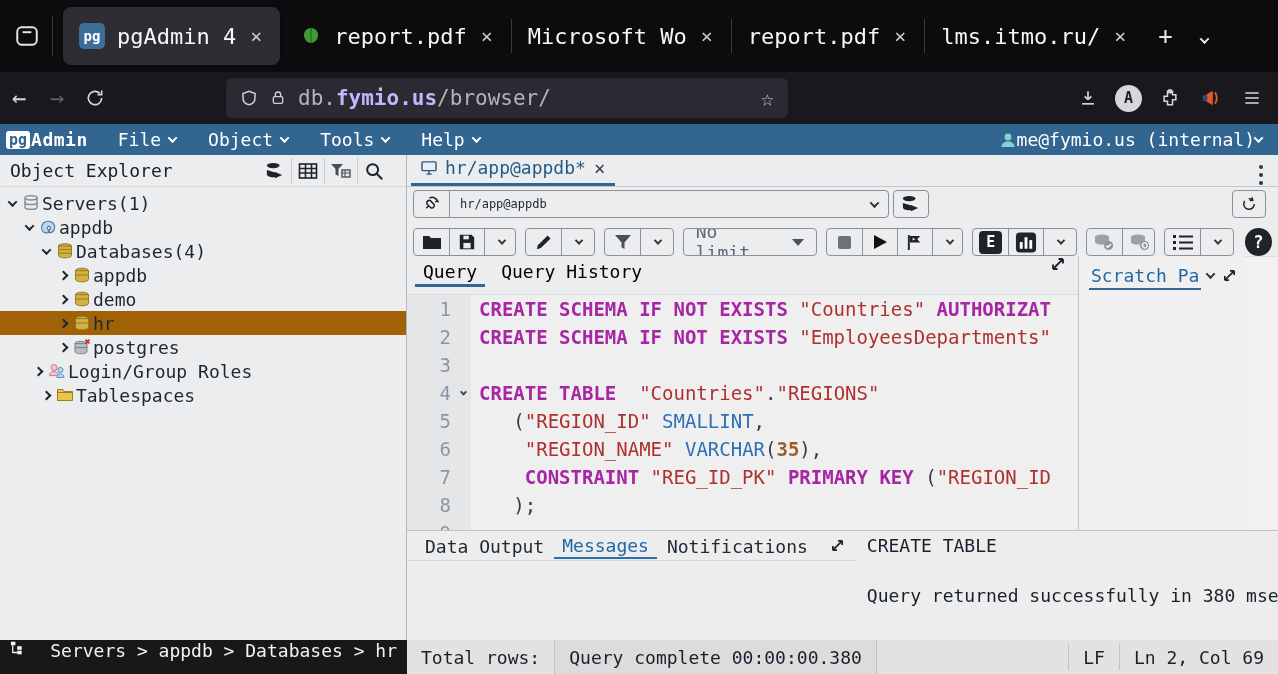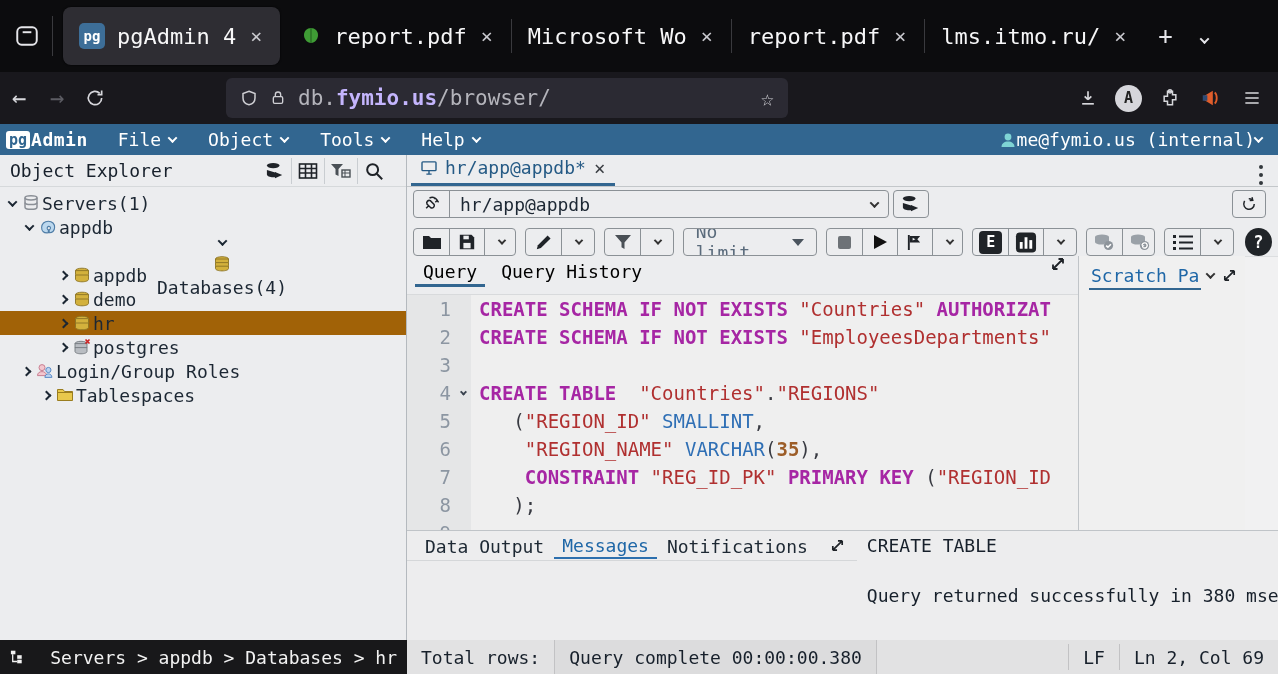--- a/index.html
+++ b/index.html
@@ -61,21 +61,21 @@
   .content{flex:1;display:flex;flex-direction:column;min-width:0;background:#ecedef;}
   .doctabs{height:32px;display:flex;align-items:flex-end;border-bottom:1px solid #c3c7ca;flex:0 0 auto;}
   .doctab{display:flex;align-items:center;gap:8px;padding:0 10px 4px 10px;font-size:18px;color:#255a85;
     border-bottom:3px solid #326690;margin-left:4px;height:30px;}
   .doctab .close{color:#3b3f44;font-size:19px;}
   .dots{margin-left:auto;padding:0 14px;display:flex;align-items:center;}
 
   .connrow{height:34px;display:flex;align-items:center;padding:2px 6px;flex:0 0 auto;}
   .conngrp{display:flex;align-items:stretch;border:1px solid #8b9196;border-radius:4px;height:28px;overflow:hidden;}
   .conncell{display:flex;align-items:center;justify-content:center;width:36px;border-right:1px solid #8b9196;}
-  .connsel{display:flex;align-items:center;width:438px;padding:0 10px;font-size:18px;color:#1c2733;gap:8px;}
+  .connsel{display:flex;align-items:center;width:438px;padding:0 10px;font-size:12px;color:#1c2733;gap:8px;}
   .connsel .chev{margin-left:auto;color:#333;}
   .connbtn{width:36px;height:28px;border:1px solid #8b9196;border-radius:4px;margin-left:4px;display:flex;align-items:center;justify-content:center;}
   .resetbtn{margin-left:auto;width:34px;height:28px;border:1px solid #8b9196;border-radius:4px;display:flex;align-items:center;justify-content:center;margin-right:6px;}
 
   .toolbar{height:35px;display:flex;align-items:flex-end;gap:9px;padding:0 6px;flex:0 0 auto;}
   .grp{display:flex;border:1px solid #8b9196;border-radius:4px;overflow:hidden;height:28px;}
   .tb{min-width:35px;height:100%;display:flex;align-items:center;justify-content:center;border-left:1px solid #8b9196;padding:0 6px;}
   .tb:first-child{border-left:none;}
   .tb .chev{color:#333;width:6px;height:6px;}
   .limitsel{display:flex;align-items:center;gap:14px;font-size:18px;color:#5a6b7c;padding:0 12px;}
@@ -114,21 +114,21 @@
   .scr-body{flex:1;background:#f1f1f2;border-top:1px solid #dcdee0;}
 
   .results{height:110px;flex:0 0 110px;border-top:1px solid #c0c4c8;display:flex;background:#ededee;}
   .rtabs{height:30px;display:flex;align-items:center;padding-left:10px;font-size:18px;color:#1d2833;border-bottom:1px solid #d5d7d9;flex:0 0 auto;}
   .rtab{padding:2px 8px 1px 8px;margin-right:2px;}
   .rtab.active{color:#1f67a7;border-bottom:2px solid #2c6fae;}
   .rbody{flex:1;font-size:18px;color:#17202b;padding:2px 10px;line-height:25px;white-space:pre;}
 
   
   .statusbar{height:34px;flex:0 0 auto;display:flex;align-items:stretch;background:#e2e2e3;font-size:18px;color:#17202b;}
-  .crumb{width:407px;flex:0 0 407px;background:#18181a;color:#f2f2f2;display:flex;align-items:center;gap:24px;padding:0 10px;white-space:nowrap;overflow:hidden;}
+  .crumb{width:407px;flex:0 0 407px;background:#18181a;color:#f2f2f2;display:flex;align-items:flex-start;gap:24px;padding:0 10px;white-space:nowrap;overflow:hidden;}
   .stseg{display:flex;align-items:center;padding:0 14px;white-space:nowrap;}
   .stseg.box{border-left:1px solid #c2c2c4;border-right:1px solid #c2c2c4;background:#dcdcdd;}
   .stspacer{flex:1;}
   .stsep{width:1px;background:#c2c2c4;margin:4px 0;}
 </style>
 </head>
 <body>
 
 <div class="app">
 
@@ -314,21 +314,21 @@
             <span class="tcaret">
               <span class="chev"></span>
             </span>
             <span class="ticon">
               <svg width="18" height="18" viewBox="0 0 18 18">
                 <path fill="#bcd8ee" stroke="#4e7ca6" stroke-width="1.1" d="M4 13.5C2.2 11.5 2 7.5 4.5 5 7 2.6 11.6 2.6 14 5c2.3 2.3 2 6.5 0 8.5-1 1-2.4 1.4-3.8 1.3l0-3c.9-.3 1.4-1 1.3-1.9-.1-1-.9-1.6-1.8-1.5-1 .1-1.6 1-1.5 2 .1.7.5 1.2 1.1 1.4l0 3c-2 .2-4.2-.2-5.3-1.3z"></path>
               </svg>
             </span>
             <span>appdb</span>
           </div>
-          <div class="trow" style="padding-left: 38px; flex-direction: column;">
+          <div class="trow" style="padding-left: 38px;">
             <span class="tcaret">
               <span class="chev"></span>
             </span>
             <span class="ticon">
               <svg width="18" height="18" viewBox="0 0 18 18">
                 <g fill="#d3b13c" stroke="#8a7324" stroke-width="0.9">
                   <ellipse cx="9" cy="4" rx="6.5" ry="2.3"></ellipse>
                   <path d="M2.5 4v3.2c0 1.3 2.9 2.3 6.5 2.3s6.5-1 6.5-2.3V4z"></path>
                   <path d="M2.5 7.6v3.2c0 1.3 2.9 2.3 6.5 2.3s6.5-1 6.5-2.3V7.6z"></path>
                   <path d="M2.5 11.2v2.4c0 1.3 2.9 2.3 6.5 2.3s6.5-1 6.5-2.3v-2.4z"></path>
@@ -391,21 +391,21 @@
                 <g fill="#b9bdc2" stroke="#73787e" stroke-width="0.9">
                   <ellipse cx="8" cy="5.6" rx="6" ry="2.3"></ellipse>
                   <path d="M2 5.6v3.8c0 1.2 2.7 2.2 6 2.2s6-1 6-2.2V5.6z"></path>
                   <path d="M2 9.6v4c0 1.2 2.7 2.2 6 2.2s6-1 6-2.2v-4z"></path>
                 </g>
                 <path d="M12.5 1.5l4 4M16.5 1.5l-4 4" stroke="#cc2222" stroke-width="1.7"></path>
               </svg>
             </span>
             <span>postgres</span>
           </div>
-          <div class="trow" style="padding-left: 18px;">
+          <div class="trow" style="padding-left: 30px;">
             <span class="tcaret">
               <span class="chev r"></span>
             </span>
             <span class="ticon">
               <svg width="18" height="18" viewBox="0 0 18 18">
                 <circle cx="6" cy="5.6" r="3" fill="#f3c7cf" stroke="#c97f92"></circle>
                 <path d="M1.5 13.6c0-2.5 2-4 4.5-4s4.5 1.5 4.5 4z" fill="#f3c7cf" stroke="#c97f92"></path>
                 <circle cx="12.4" cy="8" r="2.6" fill="#bcd4f0" stroke="#5b8cc9"></circle>
                 <path d="M8.9 15.4c0-2.2 1.6-3.5 3.5-3.5s3.5 1.3 3.5 3.5z" fill="#bcd4f0" stroke="#5b8cc9"></path>
               </svg>

